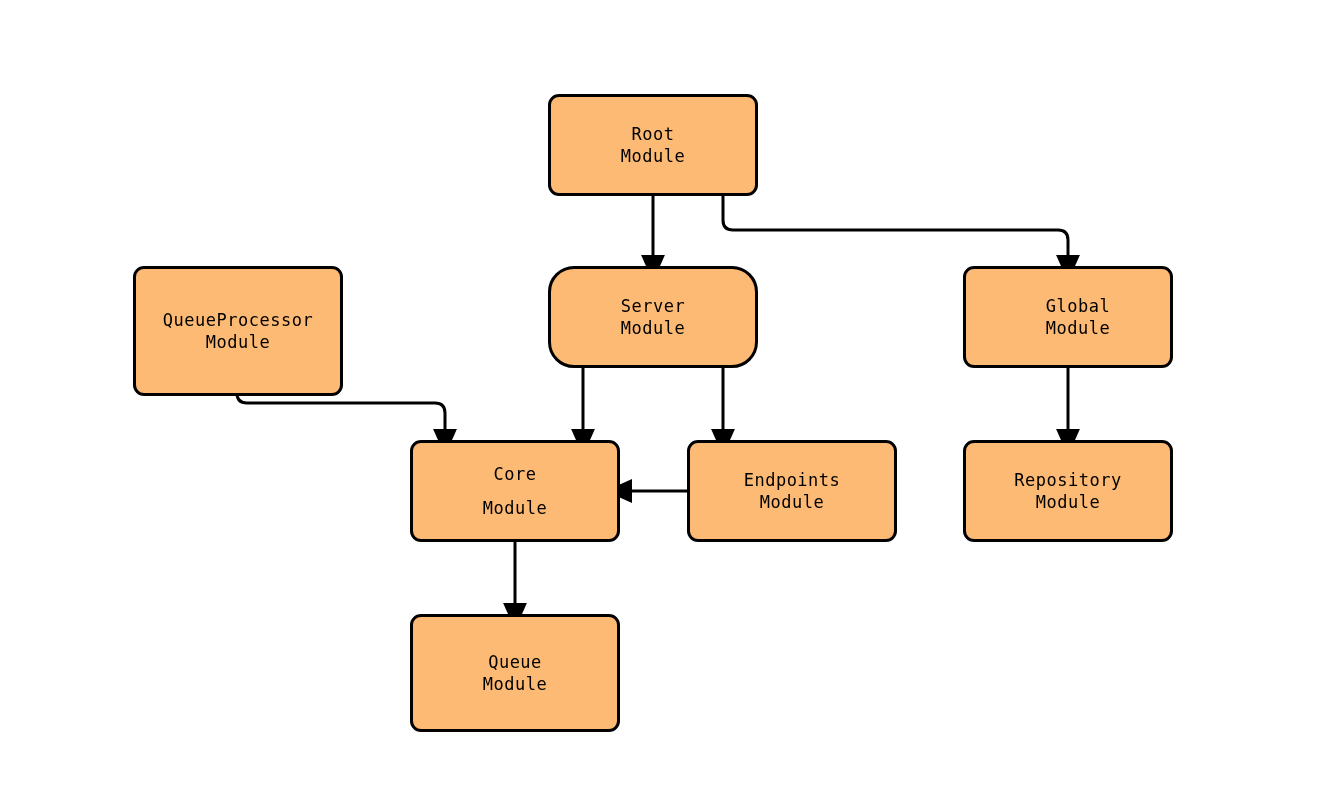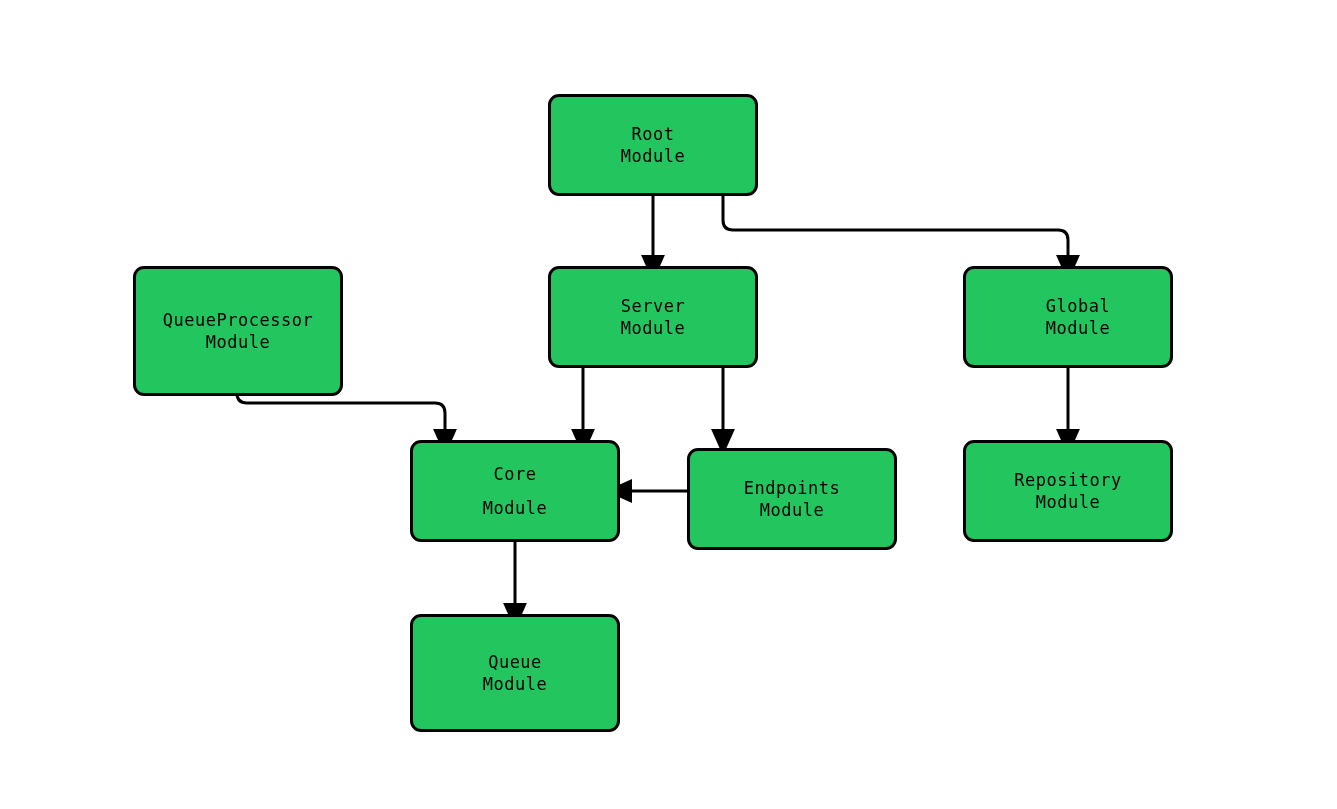--- a/index.html
+++ b/index.html
@@ -19,21 +19,21 @@
     position: absolute;
     left: 0;
     top: 0;
     width: 1337px;
     height: 809px;
     pointer-events: none;
   }
   .node {
     position: absolute;
     box-sizing: border-box;
-    background: #22c55e;
+    background: #fdba74;
     border: 3px solid #000000;
     border-radius: 11px;
     display: flex;
     flex-direction: column;
     align-items: center;
     justify-content: center;
     text-align: center;
   }
   .node-line {
     font-size: 17px;
@@ -69,36 +69,36 @@
   <div class="node" style="left:548px; top:94px; width:210px; height:102px;">
     <span class="node-line">Root</span>
     <span class="node-line">Module</span>
   </div>
 
   <div class="node" style="left:133px; top:266px; width:210px; height:130px;">
     <span class="node-line">QueueProcessor</span>
     <span class="node-line">Module</span>
   </div>
 
-  <div class="node" style="left:548px; top:266px; width:210px; height:102px;">
+  <div class="node" style="left:548px; top:266px; width:210px; height:102px;border-radius:26px;">
     <span class="node-line">Server</span>
     <span class="node-line">Module</span>
   </div>
 
   <div class="node" style="left:963px; top:266px; width:210px; height:102px;padding-left:20px;">
     <span class="node-line">Global</span>
     <span class="node-line">Module</span>
   </div>
 
   <div class="node" style="left:410px; top:440px; width:210px; height:102px;gap:12px;">
     <span class="node-line">Core</span>
     <span class="node-line">Module</span>
   </div>
 
-  <div class="node" style="left:687px; top:440px; width:210px; height:102px;margin-top:8px;">
+  <div class="node" style="left:687px; top:440px; width:210px; height:102px;">
     <span class="node-line">Endpoints</span>
     <span class="node-line">Module</span>
   </div>
 
   <div class="node" style="left:963px; top:440px; width:210px; height:102px;">
     <span class="node-line">Repository</span>
     <span class="node-line">Module</span>
   </div>
 
   <div class="node" style="left:410px; top:614px; width:210px; height:118px;">

